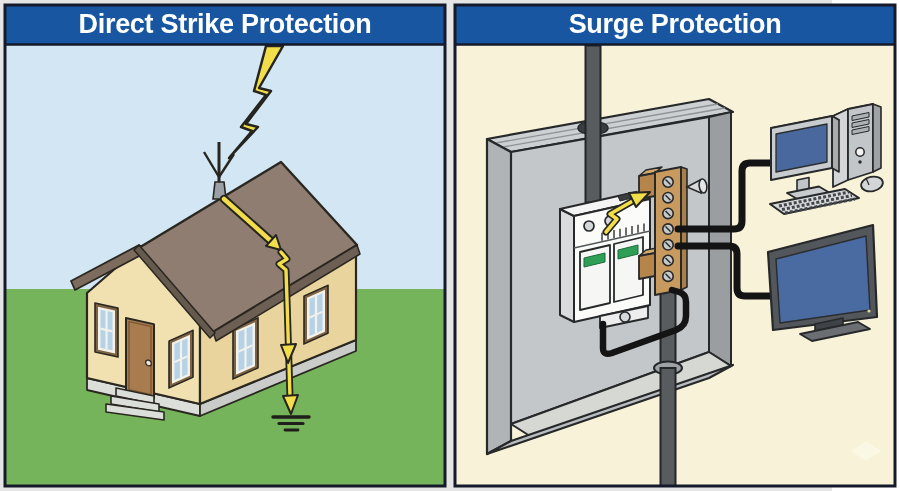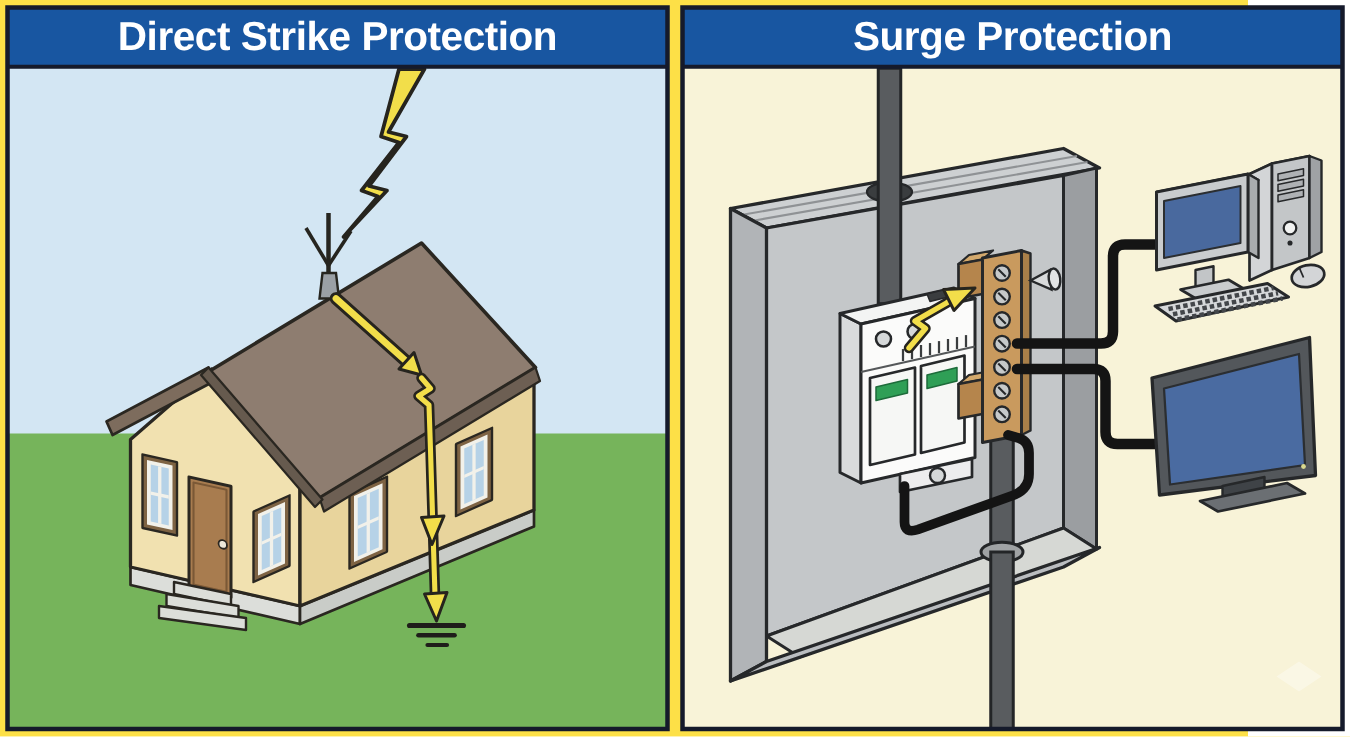--- a/index.html
+++ b/index.html
@@ -1,16 +1,16 @@
 <!DOCTYPE html>
 <html><head>
 <meta charset="utf-8">
 <style>
   html,body{margin:0;padding:0;background:#ffffff;}
-  .stage{position:relative;width:832px;height:491px;background:#fde047;font-family:"Liberation Sans",sans-serif;}
+  .stage{position:relative;width:832px;height:491px;background:#e5e5e5;font-family:"Liberation Sans",sans-serif;}
   svg{position:absolute;left:0;top:0;}
   .title{font-family:"Liberation Sans",sans-serif;font-weight:bold;font-size:27px;fill:#ffffff;letter-spacing:-0.3px;}
 </style>
 </head>
 <body>
 
 <div class="stage">
 <svg width="900" height="491" viewBox="0 0 900 491">
   <defs>
     <clipPath id="clipL">

